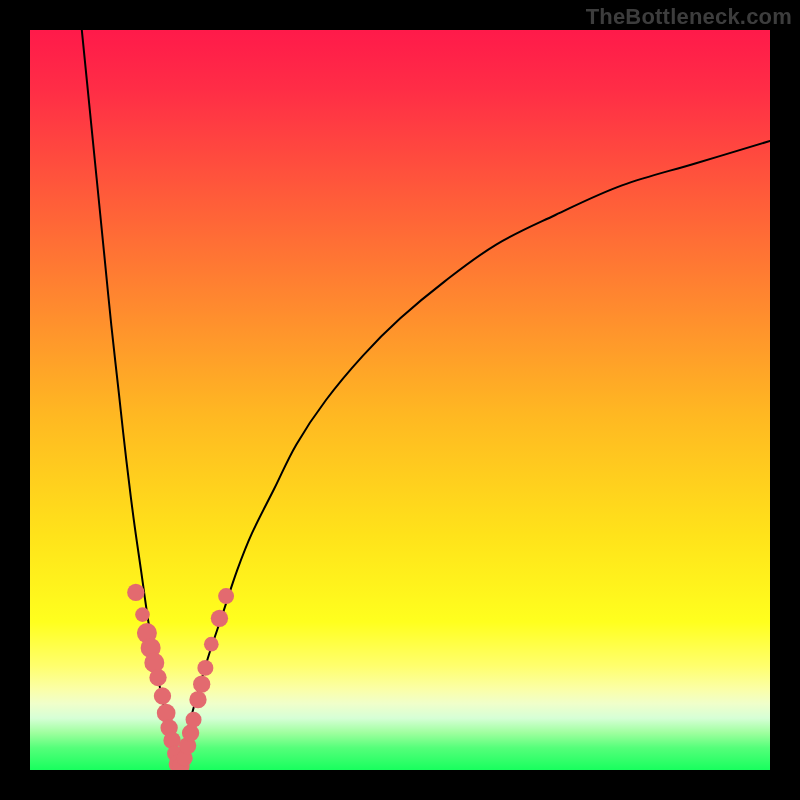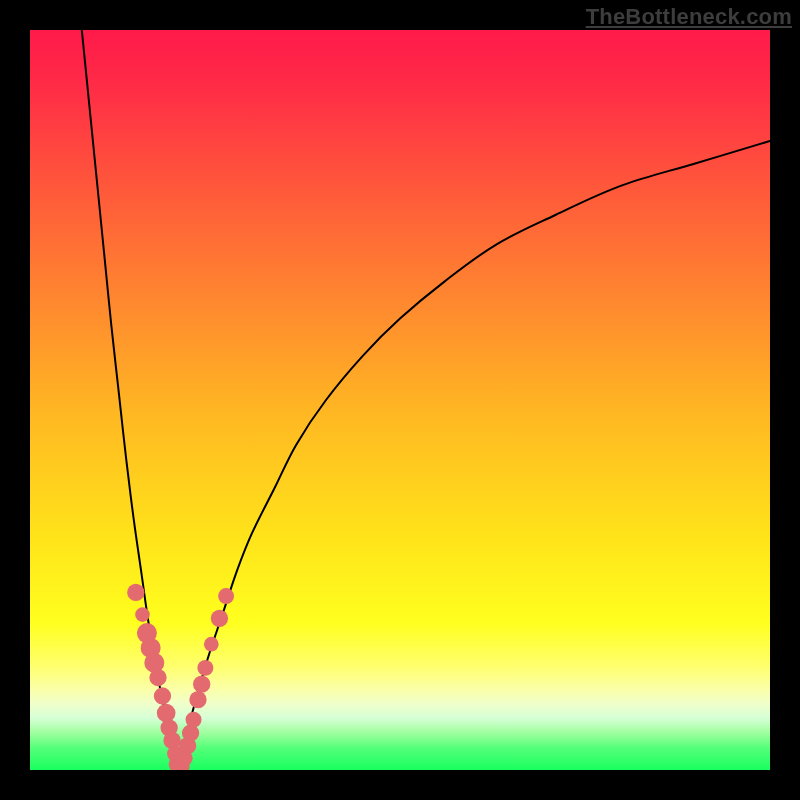--- a/index.html
+++ b/index.html
@@ -53,21 +53,20 @@
   }
   .watermark {
     position: absolute;
     top: 4px;
     right: 8px;
     font-size: 22px;
     font-weight: 600;
     letter-spacing: 0.2px;
     color: #3d3d3d;
     user-select: none;
-    text-decoration: underline;
   }
 </style>
 </head>
 <body>
 
 <div class="frame">
   <div class="plot-area">
     <div class="gradient-bg"></div>
     <svg class="curves" viewBox="0 0 740 740" preserveAspectRatio="none">
       <g id="series-group">

